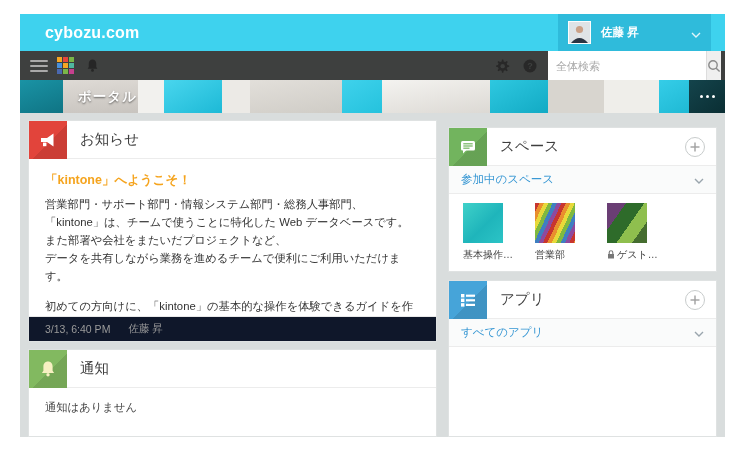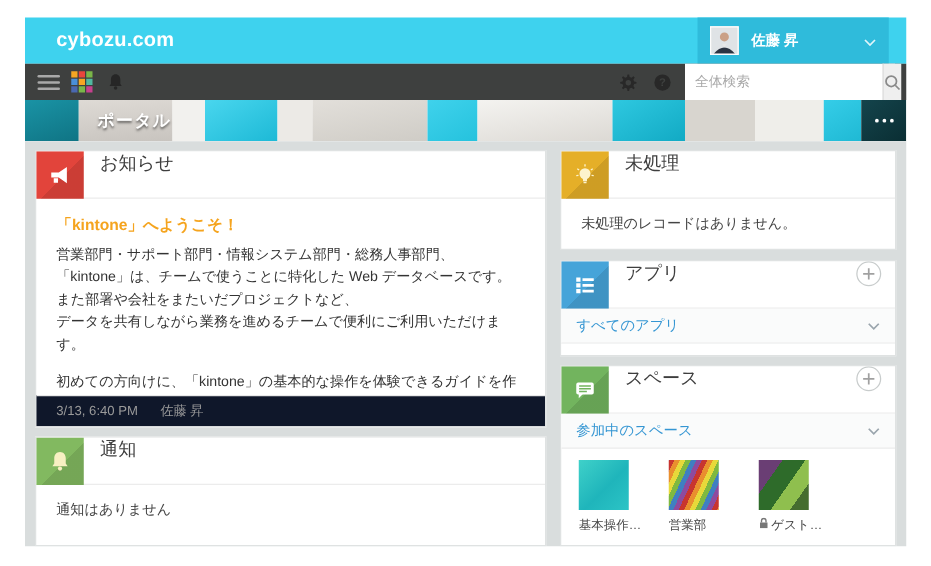--- a/index.html
+++ b/index.html
@@ -41,21 +41,21 @@
               gap:3px; cursor:pointer; }
   .more-btn i { width:3px; height:3px; border-radius:50%; background:#fff; }
 
   
   .content { position:absolute; left:0; right:0; top:99px; bottom:0; background:#d9dddd; overflow:hidden;
              padding:7px 8px 0 8px; display:flex; gap:11px; }
   .col-left  { width:409px; display:flex; flex-direction:column; }
   .col-right { width:269px; display:flex; flex-direction:column; }
 
   .panel { background:#fff; border:1px solid #dfe2e2; overflow:hidden; }
-  .p-head { height:38px; display:flex; border-bottom:1px solid #ececec; flex:none; }
+  .p-head { height:38px; display:flex; align-items:center; border-bottom:1px solid #ececec; flex:none; }
   .p-icon { width:38px; height:38px; flex:none; display:flex; align-items:center; justify-content:center;
             background-image:linear-gradient(135deg,transparent 55%,rgba(0,0,0,.10) 55%); }
   .p-title { margin-left:13px; font-size:14.5px; color:#3e3e3e; }
   .plus-btn { margin-left:auto; margin-right:11px; width:20px; height:20px; border-radius:50%;
               border:1px solid #c8cccc; display:flex; align-items:center; justify-content:center; cursor:pointer; background:#fff; }
 
   .filter-row { height:28px; flex:none; display:flex; align-items:center; padding:0 12px;
                 background:#fafbfb; border-bottom:1px solid #ececec; font-size:11.5px; }
   .filter-link { color:#3596d3; cursor:pointer; }
   .filter-row .grow { flex:1; }
@@ -218,39 +218,77 @@
                 </svg>
             </div>
             <div class="p-title">通知</div>
           </div>
           <div class="empty-msg">通知はありません</div>
         </div>
       </div>
 
       <div class="col-right">
 
-        <div class="panel pending">
+
+        <div class="panel spaces">
           <div class="p-head">
-            <div class="p-icon" style="background-color:#e5af28">
+            <div class="p-icon" style="background-color:#72b45e">
               <svg width="20" height="20" viewBox="0 0 20 20">
-                <circle cx="10" cy="9" r="4.4" fill="#fdf3cd"></circle>
-                <rect x="8.4" y="13" width="3.2" height="2" fill="#fdf3cd"></rect>
-                <rect x="8.8" y="15.4" width="2.4" height="1.2" fill="#fdf3cd"></rect>
-                <g stroke="#fdf3cd" stroke-width="1.1">
-                    <line x1="10" y1="1.4" x2="10" y2="3.2"></line>
-                    <line x1="3.8" y1="5" x2="5.3" y2="6"></line>
-                    <line x1="16.2" y1="5" x2="14.7" y2="6"></line>
-                    <line x1="3" y1="10.5" x2="4.8" y2="10.3"></line>
-                    <line x1="17" y1="10.5" x2="15.2" y2="10.3"></line>
+                <rect x="3" y="4" width="14" height="9.5" rx="1.5" fill="#fff"></rect>
+                <path d="M5 13 L5 16.5 L8.5 13 Z" fill="#fff"></path>
+                <g stroke="#72b45e" stroke-width="1.2">
+                    <line x1="5.3" y1="6.8" x2="14.7" y2="6.8"></line>
+                    <line x1="5.3" y1="9" x2="14.7" y2="9"></line>
+                    <line x1="5.3" y1="11.2" x2="11.5" y2="11.2"></line>
                   </g>
               </svg>
             </div>
-            <div class="p-title">未処理</div>
-          </div>
-          <div class="empty-msg">未処理のレコードはありません。</div>
+            <div class="p-title">スペース</div>
+            <div class="plus-btn">
+              <svg width="10" height="10" viewBox="0 0 10 10">
+                  <line x1="5" y1="0.5" x2="5" y2="9.5" stroke="#a0a0a0" stroke-width="1.4"></line>
+                  <line x1="0.5" y1="5" x2="9.5" y2="5" stroke="#a0a0a0" stroke-width="1.4"></line>
+                </svg>
+            </div>
+          </div>
+          <div class="filter-row">
+            <span class="filter-link">参加中のスペース</span>
+            <span class="grow"></span>
+            <span>
+              <svg width="10" height="6" viewBox="0 0 10 6">
+                  <polyline points="1,1 5,5 9,1" fill="none" stroke="#9aa5ad" stroke-width="1.4"></polyline>
+                </svg>
+            </span>
+          </div>
+          <div class="space-body">
+            <div class="space-item">
+              <div class="thumb thumb-guide"></div>
+              <div class="space-label">
+                  <span>基本操作…</span>
+                </div>
+            </div>
+            <div class="space-item">
+              <div class="thumb thumb-sales"></div>
+              <div class="space-label">
+                  <span>営業部</span>
+                </div>
+            </div>
+            <div class="space-item">
+              <div class="thumb thumb-guest"></div>
+              <div class="space-label">
+                <span>
+                  <svg width="8" height="9" viewBox="0 0 8 9">
+                      <rect x="1" y="4" width="6" height="4.5" fill="#777"></rect>
+                      <path d="M2.2 4 L2.2 2.6 A1.8 1.8 0 0 1 5.8 2.6 L5.8 4" fill="none" stroke="#777" stroke-width="1.1"></path>
+                    </svg>
+                </span>
+                <span>ゲスト…</span>
+              </div>
+            </div>
+          </div>
         </div>
 
         <div class="panel apps">
           <div class="p-head">
             <div class="p-icon" style="background-color:#46a4d9">
               <svg width="20" height="20" viewBox="0 0 20 20">
                 <g fill="#fff">
                   <rect x="3" y="4" width="3.4" height="3.4"></rect>
                     <rect x="8" y="4.6" width="9" height="2.2"></rect>
                   <rect x="3" y="8.6" width="3.4" height="3.4"></rect>
@@ -272,75 +310,17 @@
             <span class="filter-link">すべてのアプリ</span>
             <span class="grow"></span>
             <span>
               <svg width="10" height="6" viewBox="0 0 10 6">
                   <polyline points="1,1 5,5 9,1" fill="none" stroke="#9aa5ad" stroke-width="1.4"></polyline>
                 </svg>
             </span>
           </div>
           <div style="flex:1;background:#fff"></div>
         </div>
-
-        <div class="panel spaces">
-          <div class="p-head">
-            <div class="p-icon" style="background-color:#72b45e">
-              <svg width="20" height="20" viewBox="0 0 20 20">
-                <rect x="3" y="4" width="14" height="9.5" rx="1.5" fill="#fff"></rect>
-                <path d="M5 13 L5 16.5 L8.5 13 Z" fill="#fff"></path>
-                <g stroke="#72b45e" stroke-width="1.2">
-                    <line x1="5.3" y1="6.8" x2="14.7" y2="6.8"></line>
-                    <line x1="5.3" y1="9" x2="14.7" y2="9"></line>
-                    <line x1="5.3" y1="11.2" x2="11.5" y2="11.2"></line>
-                  </g>
-              </svg>
-            </div>
-            <div class="p-title">スペース</div>
-            <div class="plus-btn">
-              <svg width="10" height="10" viewBox="0 0 10 10">
-                  <line x1="5" y1="0.5" x2="5" y2="9.5" stroke="#a0a0a0" stroke-width="1.4"></line>
-                  <line x1="0.5" y1="5" x2="9.5" y2="5" stroke="#a0a0a0" stroke-width="1.4"></line>
-                </svg>
-            </div>
-          </div>
-          <div class="filter-row">
-            <span class="filter-link">参加中のスペース</span>
-            <span class="grow"></span>
-            <span>
-              <svg width="10" height="6" viewBox="0 0 10 6">
-                  <polyline points="1,1 5,5 9,1" fill="none" stroke="#9aa5ad" stroke-width="1.4"></polyline>
-                </svg>
-            </span>
-          </div>
-          <div class="space-body">
-            <div class="space-item">
-              <div class="thumb thumb-guide"></div>
-              <div class="space-label">
-                  <span>基本操作…</span>
-                </div>
-            </div>
-            <div class="space-item">
-              <div class="thumb thumb-sales"></div>
-              <div class="space-label">
-                  <span>営業部</span>
-                </div>
-            </div>
-            <div class="space-item">
-              <div class="thumb thumb-guest"></div>
-              <div class="space-label">
-                <span>
-                  <svg width="8" height="9" viewBox="0 0 8 9">
-                      <rect x="1" y="4" width="6" height="4.5" fill="#777"></rect>
-                      <path d="M2.2 4 L2.2 2.6 A1.8 1.8 0 0 1 5.8 2.6 L5.8 4" fill="none" stroke="#777" stroke-width="1.1"></path>
-                    </svg>
-                </span>
-                <span>ゲスト…</span>
-              </div>
-            </div>
-          </div>
-        </div>
       </div>
 
     </div>
   </div>
 </div>
 
 </body></html>

